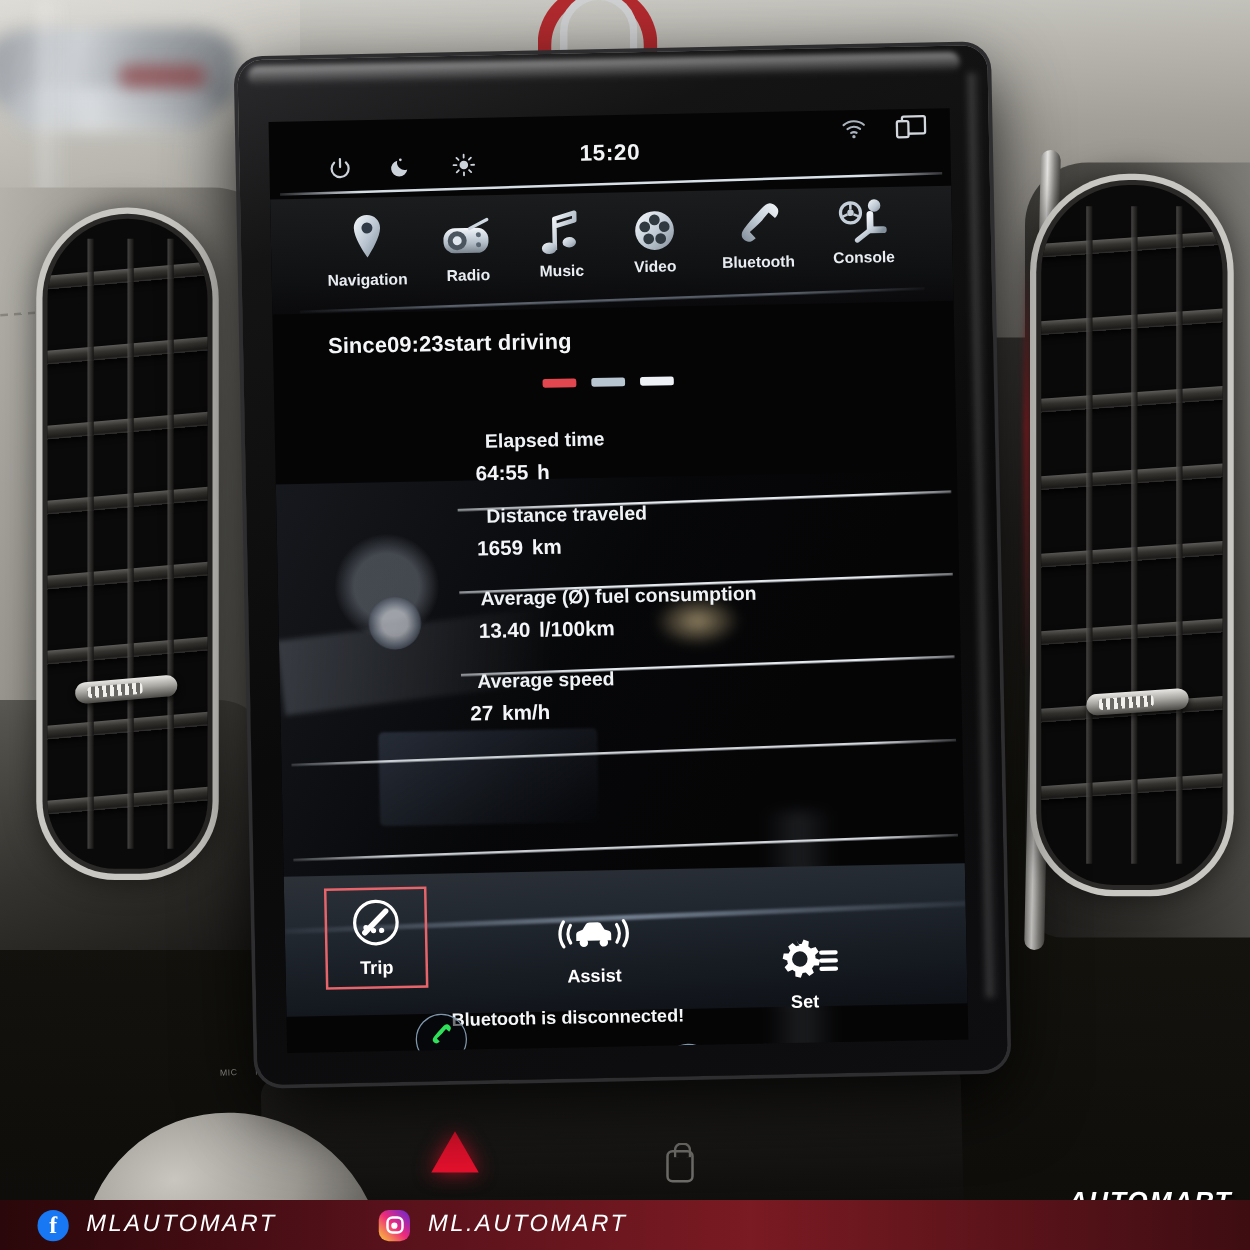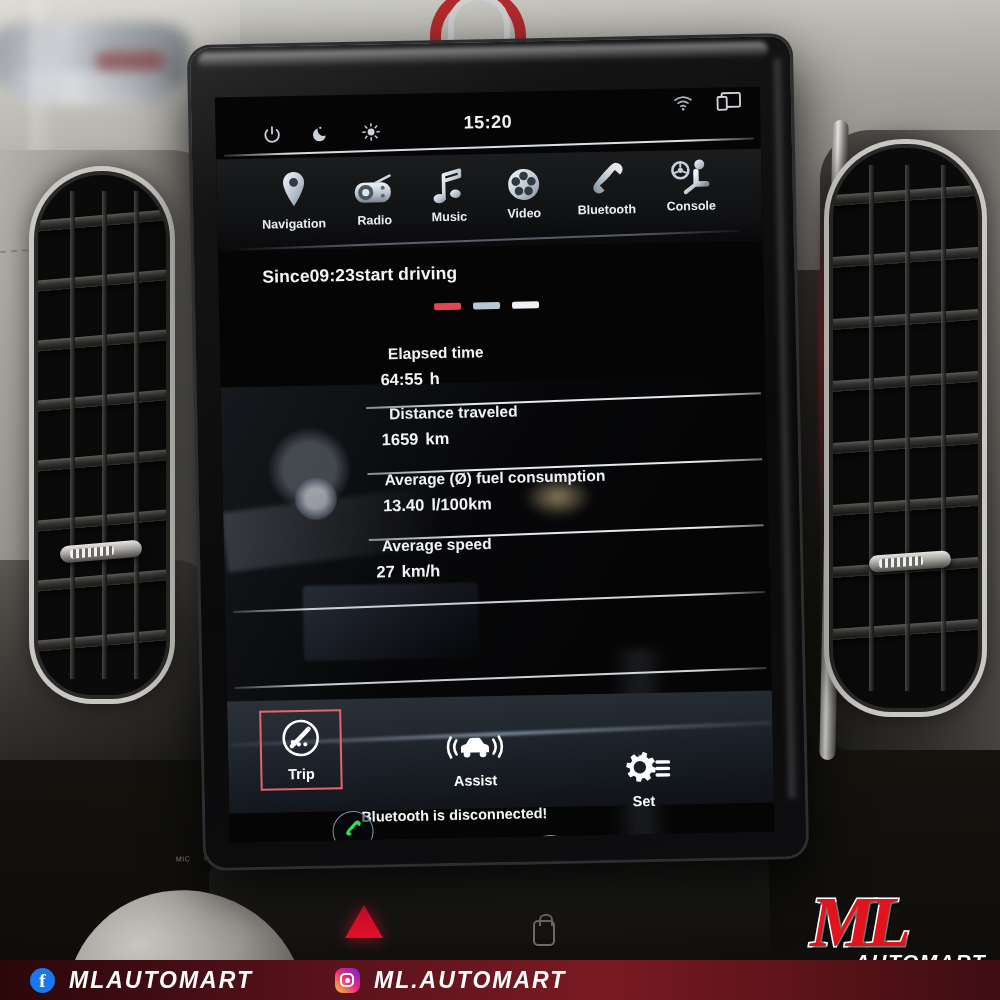--- a/index.html
+++ b/index.html
@@ -352,21 +352,21 @@
     width:25px; height:25px; border-radius:8px;
     background:linear-gradient(45deg,#f9ce34,#ee2a7b 50%,#6228d7);
     display:flex; align-items:center; justify-content:center;
   }
   .ig-icon .sq {
     width:14px; height:14px; border:2px solid #fff; border-radius:5px;
     display:flex; align-items:center; justify-content:center;
   }
   .ig-icon .dot { width:5px; height:5px; border-radius:50%; background:#fff; }
   .social-name {
-    color:#fff; font-style:italic; font-weight:bold; font-size:23px;
+    color:#fff; font-style:italic; font-weight:normal; font-size:19px;
     letter-spacing:2px;
   }
   .social-gap { width:54px; }
 </style>
 </head>
 <body>
 
 <div class="scene">
 
   <div class="bg-upper">
@@ -730,21 +730,20 @@
               <path d="M3 15.5c-1.4-1.8-.8-3.6 1.6-4.9 5.2-2.8 11.6-2.8 16.8 0 2.4 1.3 3 3.1 1.6 4.9l-1.8 2.3c-.7.9-1.9 1-2.8.3l-2.3-1.8c-.6-.5-.8-1.3-.6-2l.3-1.1a12 12 0 0 0-5.6 0l.3 1.1c.2.7 0 1.5-.6 2l-2.3 1.8c-.9.7-2.1.6-2.8-.3L3 15.5z" fill="#e8222e"></path>
             </svg>
           </span>
         </div>
       </div>
 
     </div>
   </div>
 
   <div class="ml-logo">
-    <div class="ml-text">ML</div>
     <div class="ml-sub">AUTOMART</div>
   </div>
 
   <div class="social">
     <div class="fb-icon">f</div>
     <div class="social-name">MLAUTOMART</div>
     <div class="social-gap"></div>
     <div class="ig-icon">
       <div class="sq">
           <div class="dot"></div>

